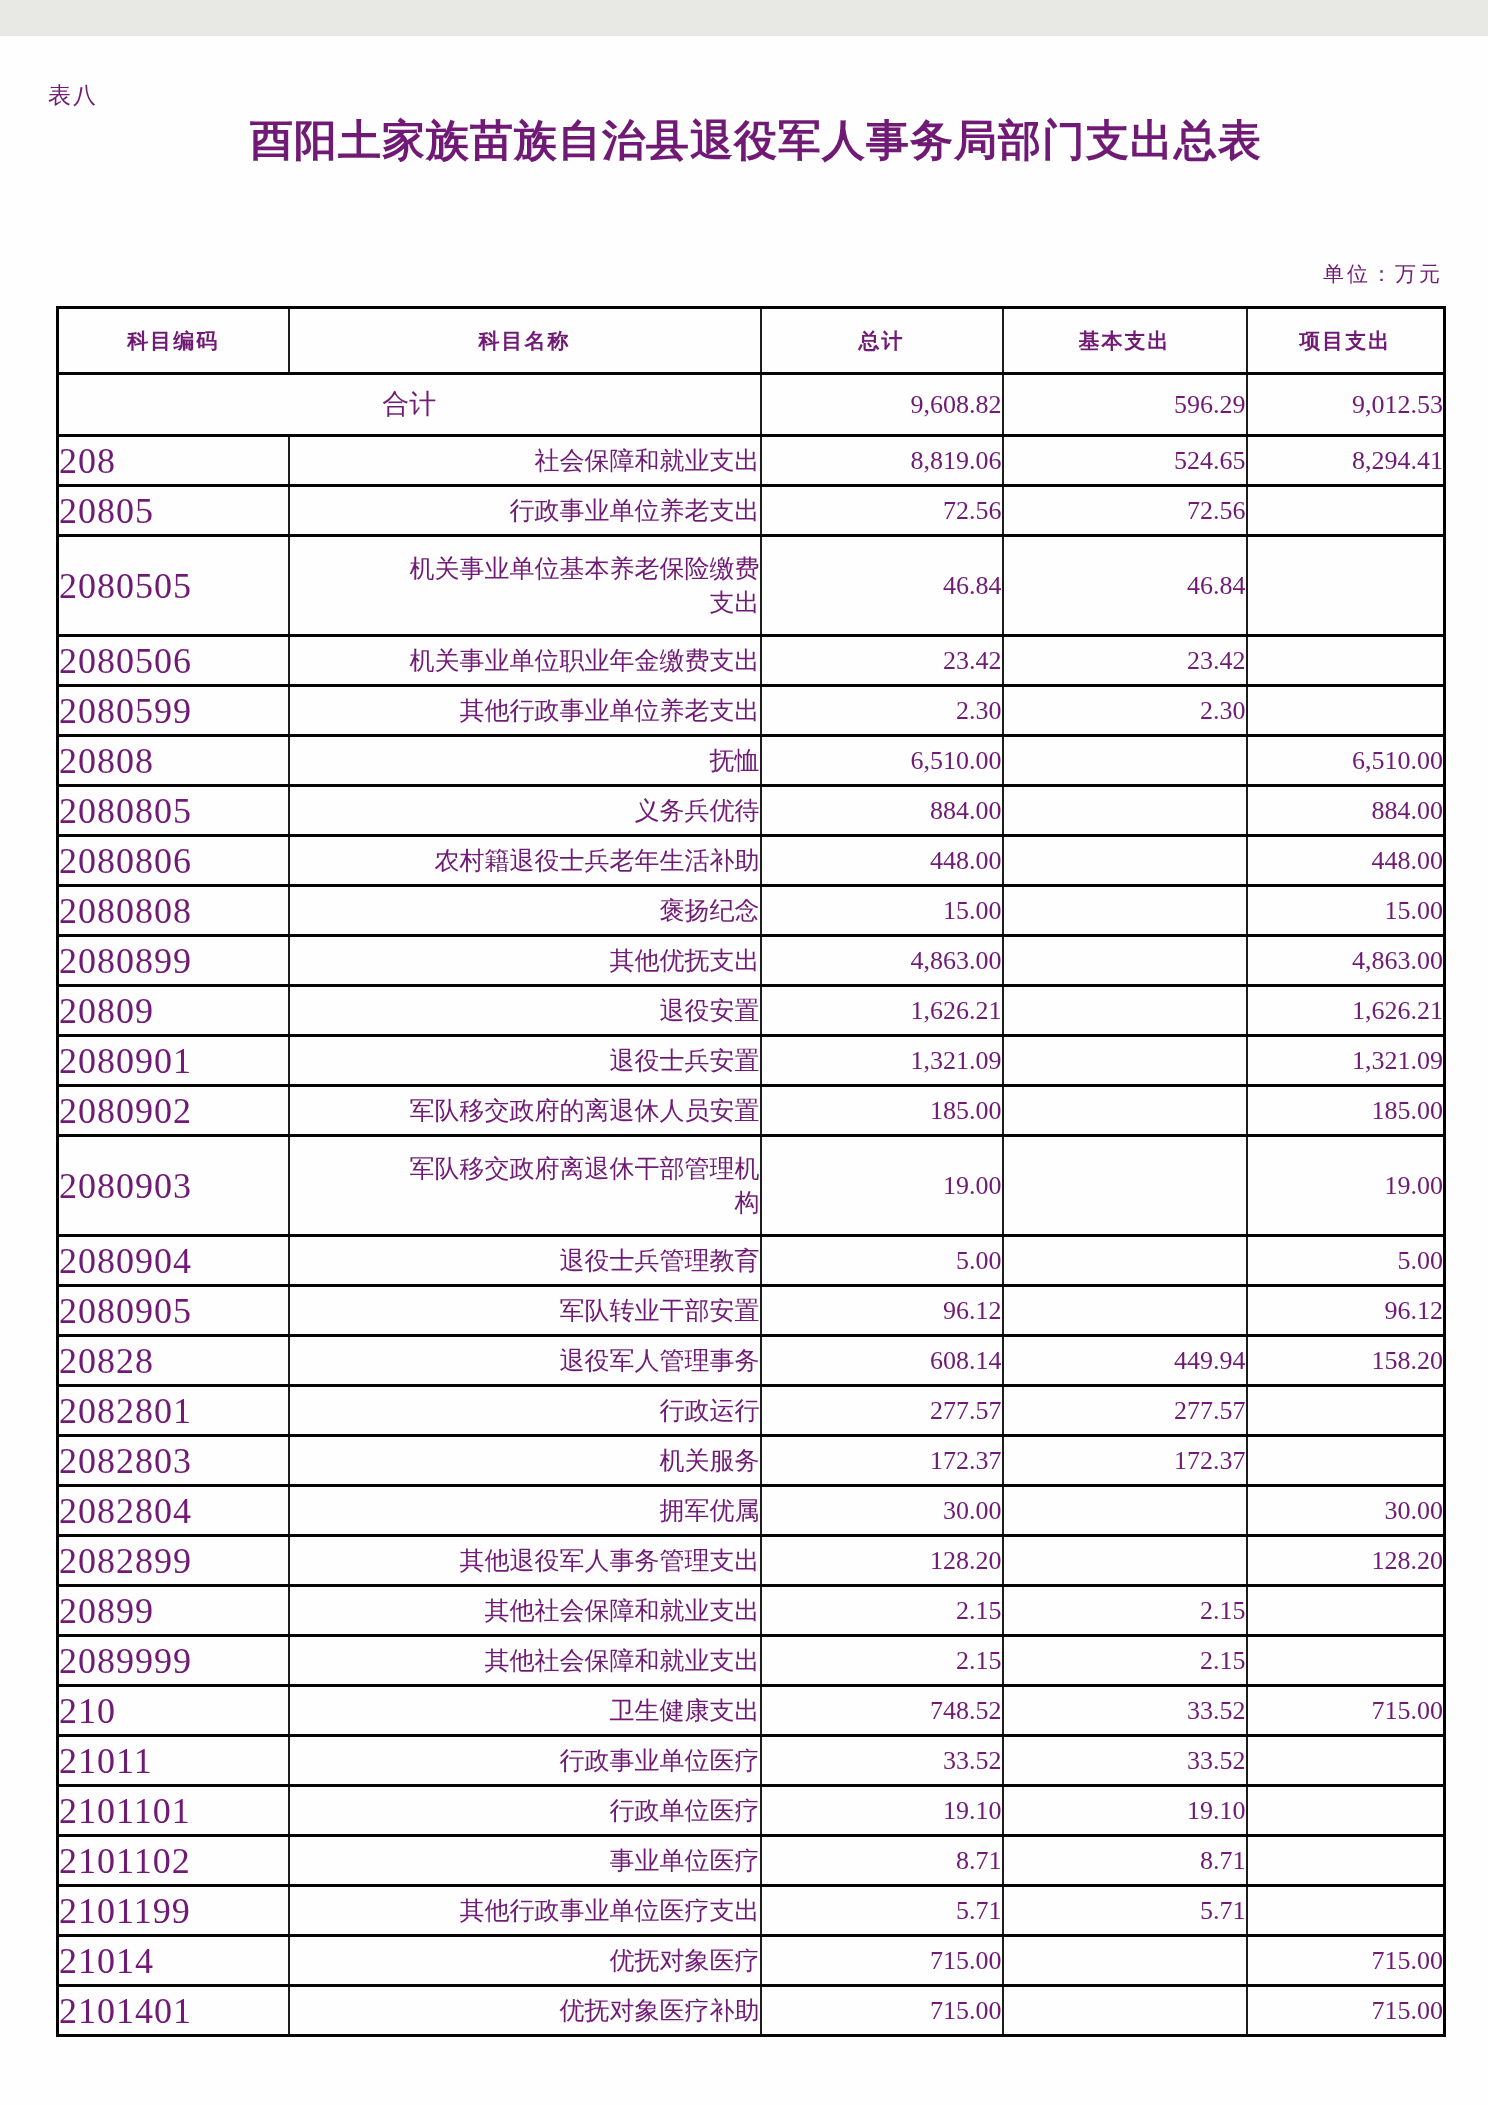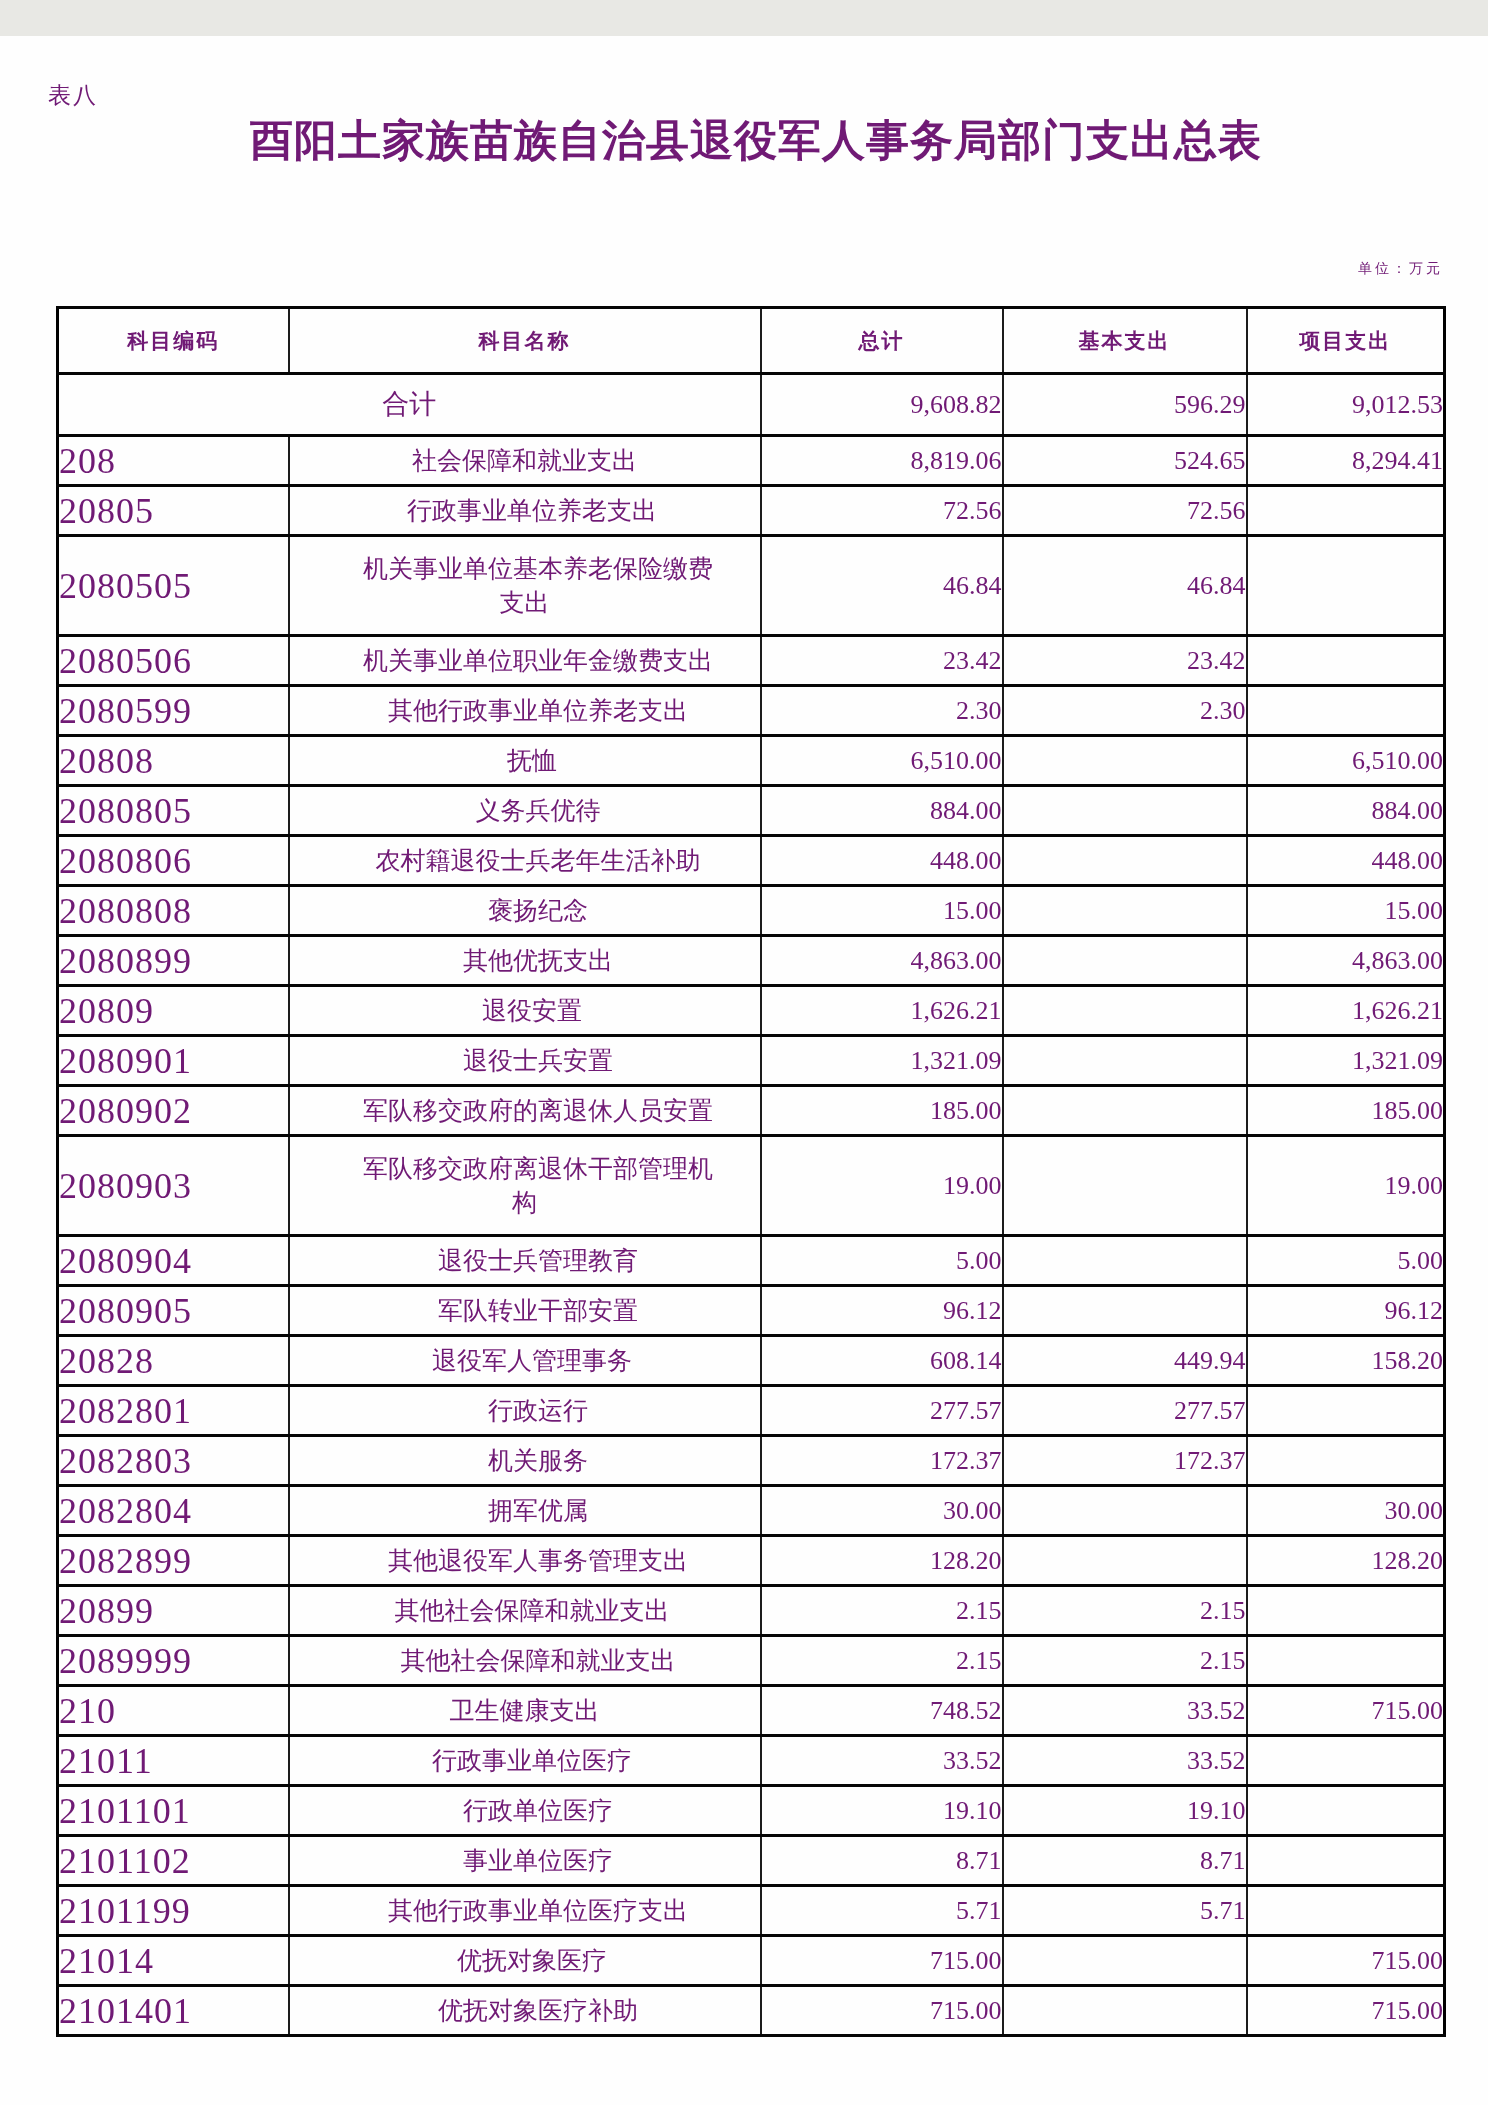--- a/index.html
+++ b/index.html
@@ -17,21 +17,21 @@
     font-size:23px;letter-spacing:2px;
   }
   .doc-title{
     position:absolute;left:0;top:76px;width:100%;
     text-align:center;
     font-family:"DejaVu Sans","Liberation Sans",sans-serif;
     font-weight:bold;font-size:43px;letter-spacing:1px;padding-left:12px;
   }
   .unit-label{
     position:absolute;top:224px;right:45px;
-    font-size:14px;letter-spacing:3px;
+    font-size:21px;letter-spacing:3px;
   }
   table.budget{
     position:absolute;left:56px;top:270px;
     width:1387px;
     border-collapse:collapse;
     table-layout:fixed;
     border:3px solid #000;
   }
   table.budget th,table.budget td{
     border-left:2px solid #1c1c1c;
@@ -48,21 +48,21 @@
   }
   tr.first{height:62px;}
   tr.normal{height:50px;}
   tr.tall{height:100px;}
   td{font-size:25px;}
   td.c-code{
     text-align:left;font-size:36px;
     letter-spacing:1px;
   }
   td.c-name{
-    text-align:center;
+    text-align:right;
     white-space:pre-line;
     line-height:1.35;
   }
   td.c-name.center{text-align:center;font-size:27px;}
   td.num{text-align:right;padding-right:10px;font-size:26px;}
   
   .lv1{padding-left:6px;}
   .lv2{padding-left:15px;}
   .lv3{padding-left:23px;}
   

